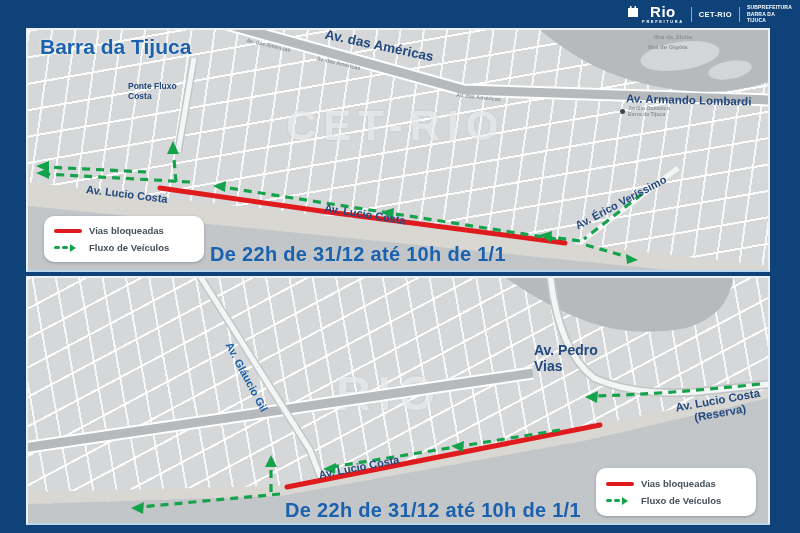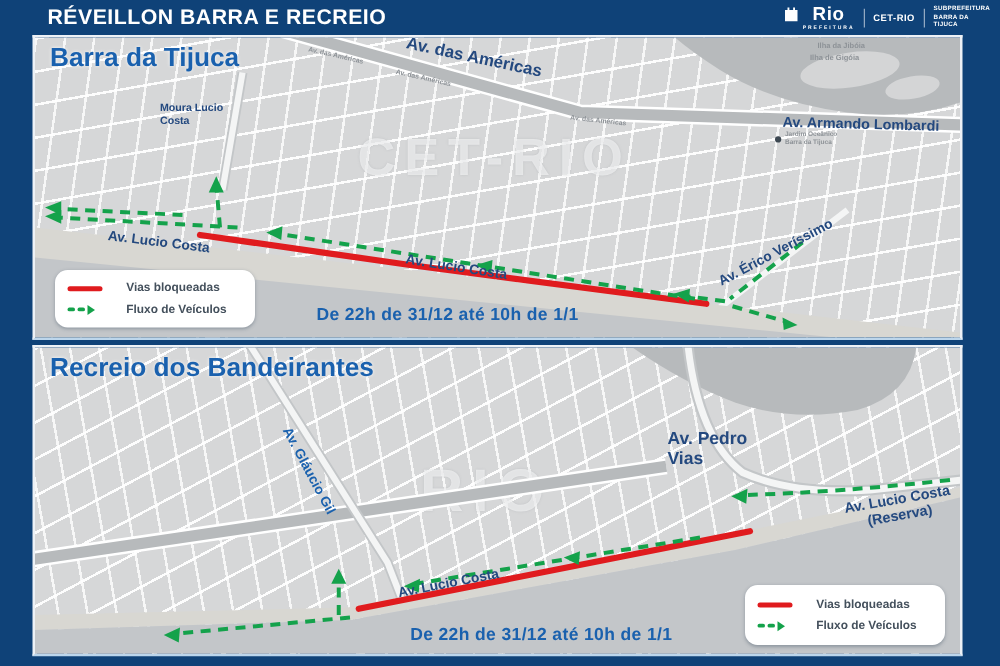--- a/index.html
+++ b/index.html
@@ -61,45 +61,44 @@
   .metro-dot{position:absolute;left:592px;top:79px;width:5px;height:5px;border-radius:50%;background:#3d4852;z-index:3;}
   .lbl-glaucio{left:206px;top:62px;font-size:11px;color:var(--title-blue,#1a61ae);transform:rotate(62deg);transform-origin:left top;}
   .lbl-pedro{left:506px;top:64px;font-size:14px;}
   .lbl-reserva{left:636px;top:116px;font-size:11.5px;transform:rotate(-10deg);text-align:center;width:110px;}
   .lbl-lucio2{left:290px;top:183px;font-size:11px;transform:rotate(-11deg);}
   
   .legend{position:absolute;z-index:4;background:#fff;border-radius:10px;box-shadow:0 1px 3px rgba(40,60,80,.35);
     padding:7px 10px;display:flex;flex-direction:column;justify-content:center;gap:6px;}
   #panel1 .legend{left:16px;top:186px;width:140px;height:32px;}
   #panel2 .legend{left:568px;top:190px;width:140px;height:34px;}
-  .legend-row{display:flex;align-items:center;gap:19px;font-size:9.5px;font-weight:600;color:#44505c;white-space:nowrap;}
+  .legend-row{display:flex;align-items:center;gap:7px;font-size:9.5px;font-weight:600;color:#44505c;white-space:nowrap;}
   .legend-red{width:28px;height:4px;border-radius:2px;background:var(--blocked-red,#e01b1e);flex:none;}
   .legend-green{display:flex;align-items:center;gap:2px;width:28px;flex:none;}
   .legend-green .d{width:6px;height:3px;border-radius:1.5px;background:var(--flow-green,#14a24b);}
   .legend-green .tri{width:0;height:0;border-left:6px solid var(--flow-green,#14a24b);
     border-top:4px solid transparent;border-bottom:4px solid transparent;}
   
-  .schedule{position:absolute;z-index:4;font-size:14px;font-weight:bold;color:var(--title-blue,#1a61ae);
+  .schedule{position:absolute;z-index:4;font-size:20px;font-weight:bold;color:var(--title-blue,#1a61ae);
     text-align:center;white-space:nowrap;letter-spacing:.3px;}
   #panel1 .schedule{left:135px;top:213px;width:390px;}
   #panel2 .schedule{left:200px;top:221px;width:410px;}
   
   .road-case{fill:none;stroke:#c3c6c8;}
   .road-fill{fill:none;stroke:#f4f5f5;}
   .band-case{fill:none;stroke:#ffffff;stroke-width:13;}
   .band{fill:none;stroke:#b7babc;stroke-width:9;}
   .red-line{fill:none;stroke:var(--blocked-red,#e01b1e);stroke-width:5;stroke-linecap:round;}
   .g{fill:none;stroke:var(--flow-green,#14a24b);stroke-width:3.2;stroke-dasharray:8 6;}
   .ga{fill:var(--flow-green,#14a24b);stroke:none;}
 </style>
 </head>
 <body>
 
 <div id="header">
-  <div class="header-title">RÉVEILLON BARRA E RECREIO</div>
   <div class="logo-area">
     <div class="rio-lockup">
       <span>
         <svg width="12" height="14" viewBox="0 0 12 14">
             <path d="M1,4 h2 v-2 h1.5 v2 h3 v-2 h1.5 v2 h2 v9 h-10 z M4,13 v-4 h4 v4 z" fill="#fff"></path>
           </svg>
       </span>
       <span class="rio-col">
         <span class="rio-word">Rio</span>
         <span class="rio-sub">PREFEITURA</span>
@@ -154,21 +153,21 @@
     <polygon class="ga" points="511,205 524,201 523,212"></polygon>
     <polygon class="ga" points="610,230 598,224 599,234"></polygon>
   </svg>
 
   <div class="panel-title">Barra da Tijuca</div>
 
   <div class="lbl lbl-americas">Av. das Américas</div>
   <div class="lbl lbl-armando">Av. Armando Lombardi</div>
   <div class="lbl lbl-erico">Av. Érico Veríssimo</div>
   <div class="lbl lbl-ponte">
-    <span style="display:block">Moura Lucio</span>
+    <span style="display:block">Ponte Fluxo</span>
     <span style="display:block">Costa</span>
   </div>
   <div class="lbl lbl-lucio-a">Av. Lucio Costa</div>
   <div class="lbl lbl-lucio-b">Av. Lucio Costa</div>
   <div class="lbl gray lbl-ilha1">Ilha da Jibóia</div>
   <div class="lbl gray lbl-ilha2">Ilha de Gigóia</div>
   <div class="lbl gray lbl-sm-am1">Av. das Américas</div>
   <div class="lbl gray lbl-sm-am2">Av. das Américas</div>
   <div class="lbl gray lbl-sm-am3">Av. das Américas</div>
   <span class="metro-dot"></span>
@@ -221,21 +220,20 @@
     <path class="g" d="M252,216 L112,229"></path>
     <path class="g" d="M243,214 L243,184"></path>
     <path class="g" d="M732,106 Q640,116 568,118"></path>
     <polygon class="ga" points="295,191 308,185 307,196"></polygon>
     <polygon class="ga" points="423,168 436,163 435,174"></polygon>
     <polygon class="ga" points="103,230 116,224 115,236"></polygon>
     <polygon class="ga" points="243,177 237,189 249,189"></polygon>
     <polygon class="ga" points="557,119 570,113 569,125"></polygon>
   </svg>
 
-  <div class="panel-title">Recreio dos Bandeirantes</div>
 
   <div class="lbl lbl-glaucio">Av. Gláucio Gil</div>
   <div class="lbl lbl-pedro">
     <span style="display:block">Av. Pedro</span>
     <span style="display:block">Vias</span>
   </div>
   <div class="lbl lbl-reserva">
     <span style="display:block">Av. Lucio Costa</span>
     <span style="display:block">(Reserva)</span>
   </div>

